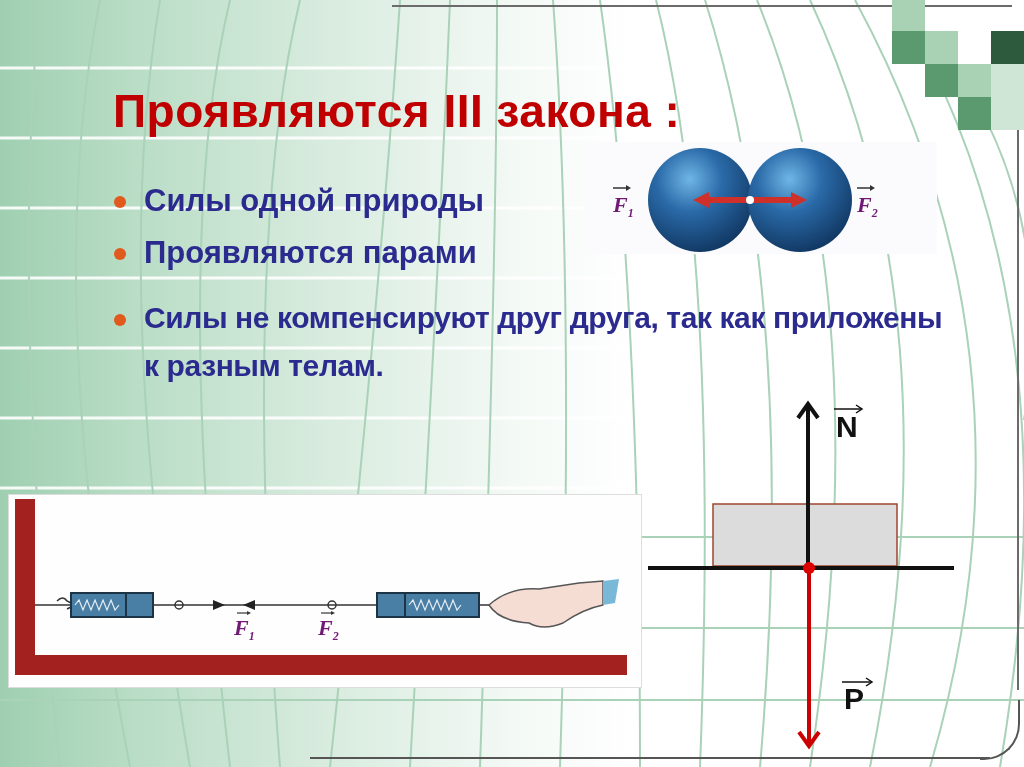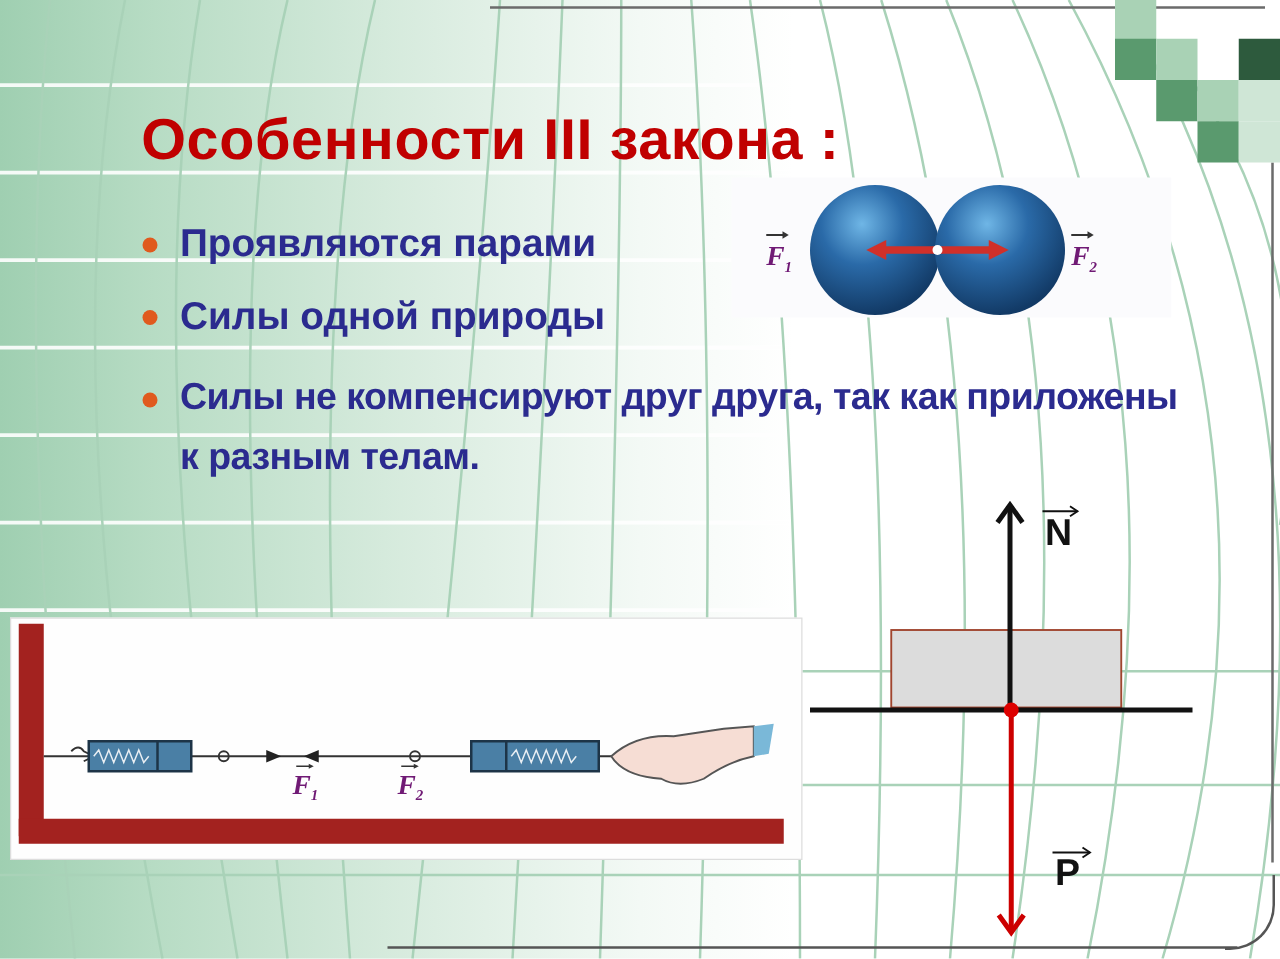--- a/index.html
+++ b/index.html
@@ -111,30 +111,30 @@
     <div class="sq" style="left:0;top:31px;background:#5a9a6e;"></div>
     <div class="sq" style="left:33px;top:31px;background:#a9d2b5;"></div>
     <div class="sq" style="left:99px;top:31px;background:#2d5a3d;"></div>
     <div class="sq" style="left:33px;top:64px;background:#5a9a6e;"></div>
     <div class="sq" style="left:66px;top:64px;background:#a9d2b5;"></div>
     <div class="sq" style="left:99px;top:64px;background:#cfe6d6;"></div>
     <div class="sq" style="left:66px;top:97px;background:#5a9a6e;"></div>
     <div class="sq" style="left:99px;top:97px;background:#cfe6d6;"></div>
   </div>
 
-  <div class="title">Особенности III закона :</div>
+  <div class="title">Проявляются III закона :</div>
 
   <div class="bullets">
+    <div class="bullet" style="margin-top:8px;">
+      <span class="dot"></span>
+      <span>Силы одной природы</span>
+    </div>
     <div class="bullet" style="margin-top:2px;">
       <span class="dot"></span>
       <span>Проявляются парами</span>
-    </div>
-    <div class="bullet" style="margin-top:8px;">
-      <span class="dot"></span>
-      <span>Силы одной природы</span>
     </div>
     <div class="bullet narrow" style="margin-top:16px; width:800px;">
       <span class="dot"></span>
       <span>Силы не компенсируют друг друга, так как приложены к разным телам.</span>
     </div>
   </div>
 
   <div class="spheres-box">
     <svg width="352" height="112" viewBox="0 0 352 112">
       <defs>

